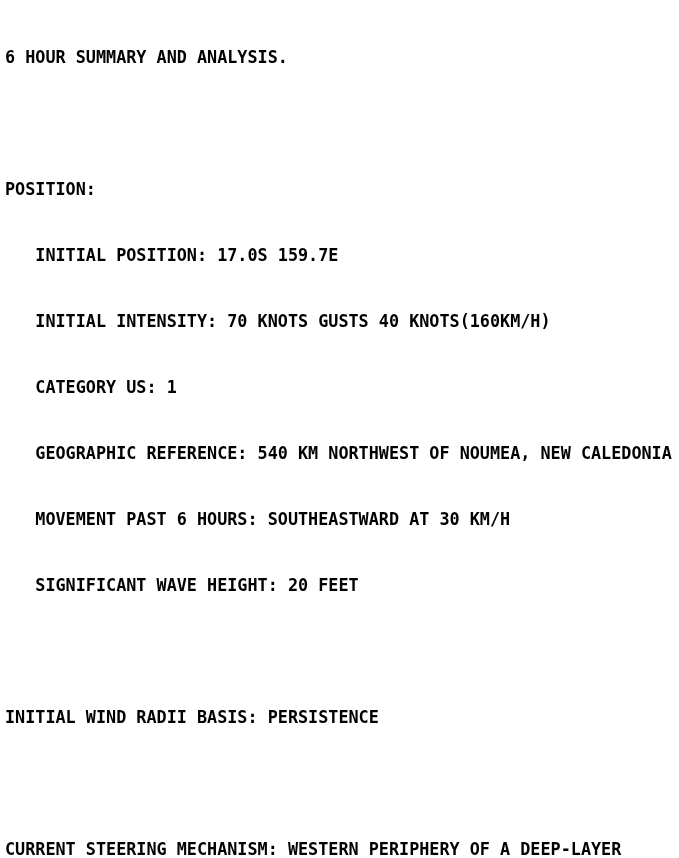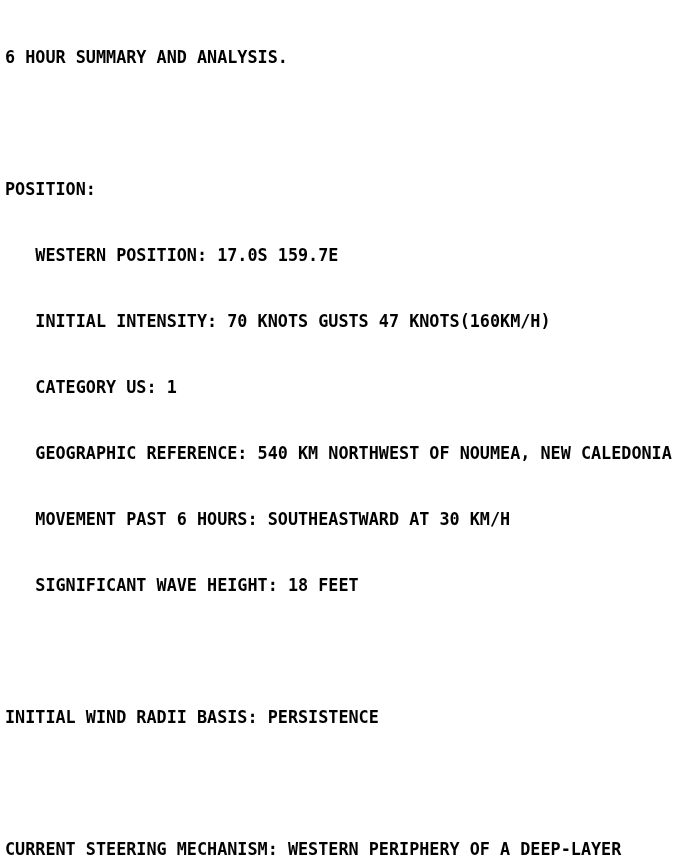--- a/index.html
+++ b/index.html
@@ -26,26 +26,26 @@
     white-space: pre;
   }
 </style>
 </head>
 <body>
 
 <div class="editor">
   <div class="line">6 HOUR SUMMARY AND ANALYSIS.</div>
   <div class="line"></div>
   <div class="line">POSITION:</div>
-  <div class="line">   WESTERN POSITION: 17.0S 159.7E</div>
-  <div class="line">   INITIAL INTENSITY: 70 KNOTS GUSTS 47 KNOTS(160KM/H)</div>
+  <div class="line">   INITIAL POSITION: 17.0S 159.7E</div>
+  <div class="line">   INITIAL INTENSITY: 70 KNOTS GUSTS 40 KNOTS(160KM/H)</div>
   <div class="line">   CATEGORY US: 1</div>
   <div class="line">   GEOGRAPHIC REFERENCE: 540 KM NORTHWEST OF NOUMEA, NEW CALEDONIA</div>
   <div class="line">   MOVEMENT PAST 6 HOURS: SOUTHEASTWARD AT 30 KM/H</div>
-  <div class="line">   SIGNIFICANT WAVE HEIGHT: 18 FEET</div>
+  <div class="line">   SIGNIFICANT WAVE HEIGHT: 20 FEET</div>
   <div class="line"></div>
   <div class="line">INITIAL WIND RADII BASIS: PERSISTENCE</div>
   <div class="line"></div>
   <div class="line">CURRENT STEERING MECHANISM: WESTERN PERIPHERY OF A DEEP-LAYER</div>
   
   
   
   
   
   

